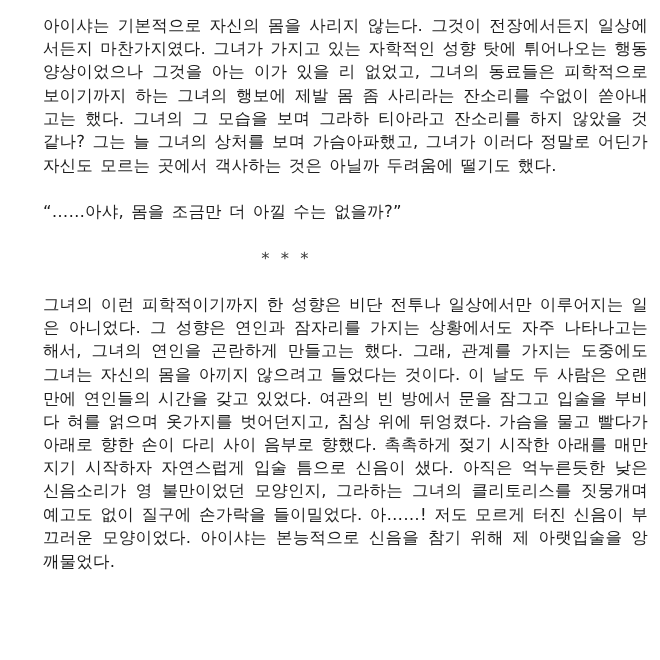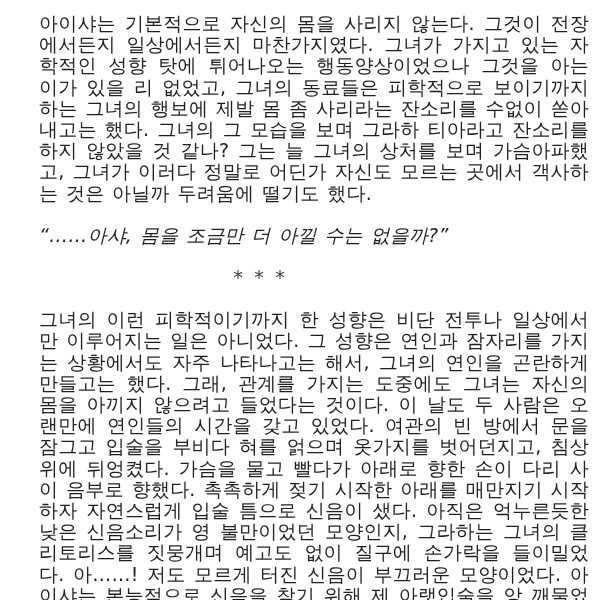--- a/index.html
+++ b/index.html
@@ -12,38 +12,37 @@
     height: 600px;
     overflow: hidden;
     font-family: "DejaVu Sans", sans-serif;
   }
   .page {
     box-sizing: border-box;
     width: 600px;
     height: 600px;
     padding: 13px 11px 0 39px;
     color: #1e1e1e;
-    font-size: 19px;
+    font-size: 15px;
     line-height: 21.2px;
     letter-spacing: 0.2px;
     word-spacing: 1.5px;
   }
   .page p {
     margin: 0;
   }
   .para {
     text-align: justify;
     text-justify: inter-word;
   }
   .dialogue {
     text-align: left;
   }
   .gap {
     margin-top: 21px !important;
-    font-style: italic;
   }
   .separator {
     margin: 21px 108px 21px 0 !important;
     text-align: center;
     color: #3a3a3a;
     letter-spacing: 2px;
   }
 </style>
 </head>
 <body>

